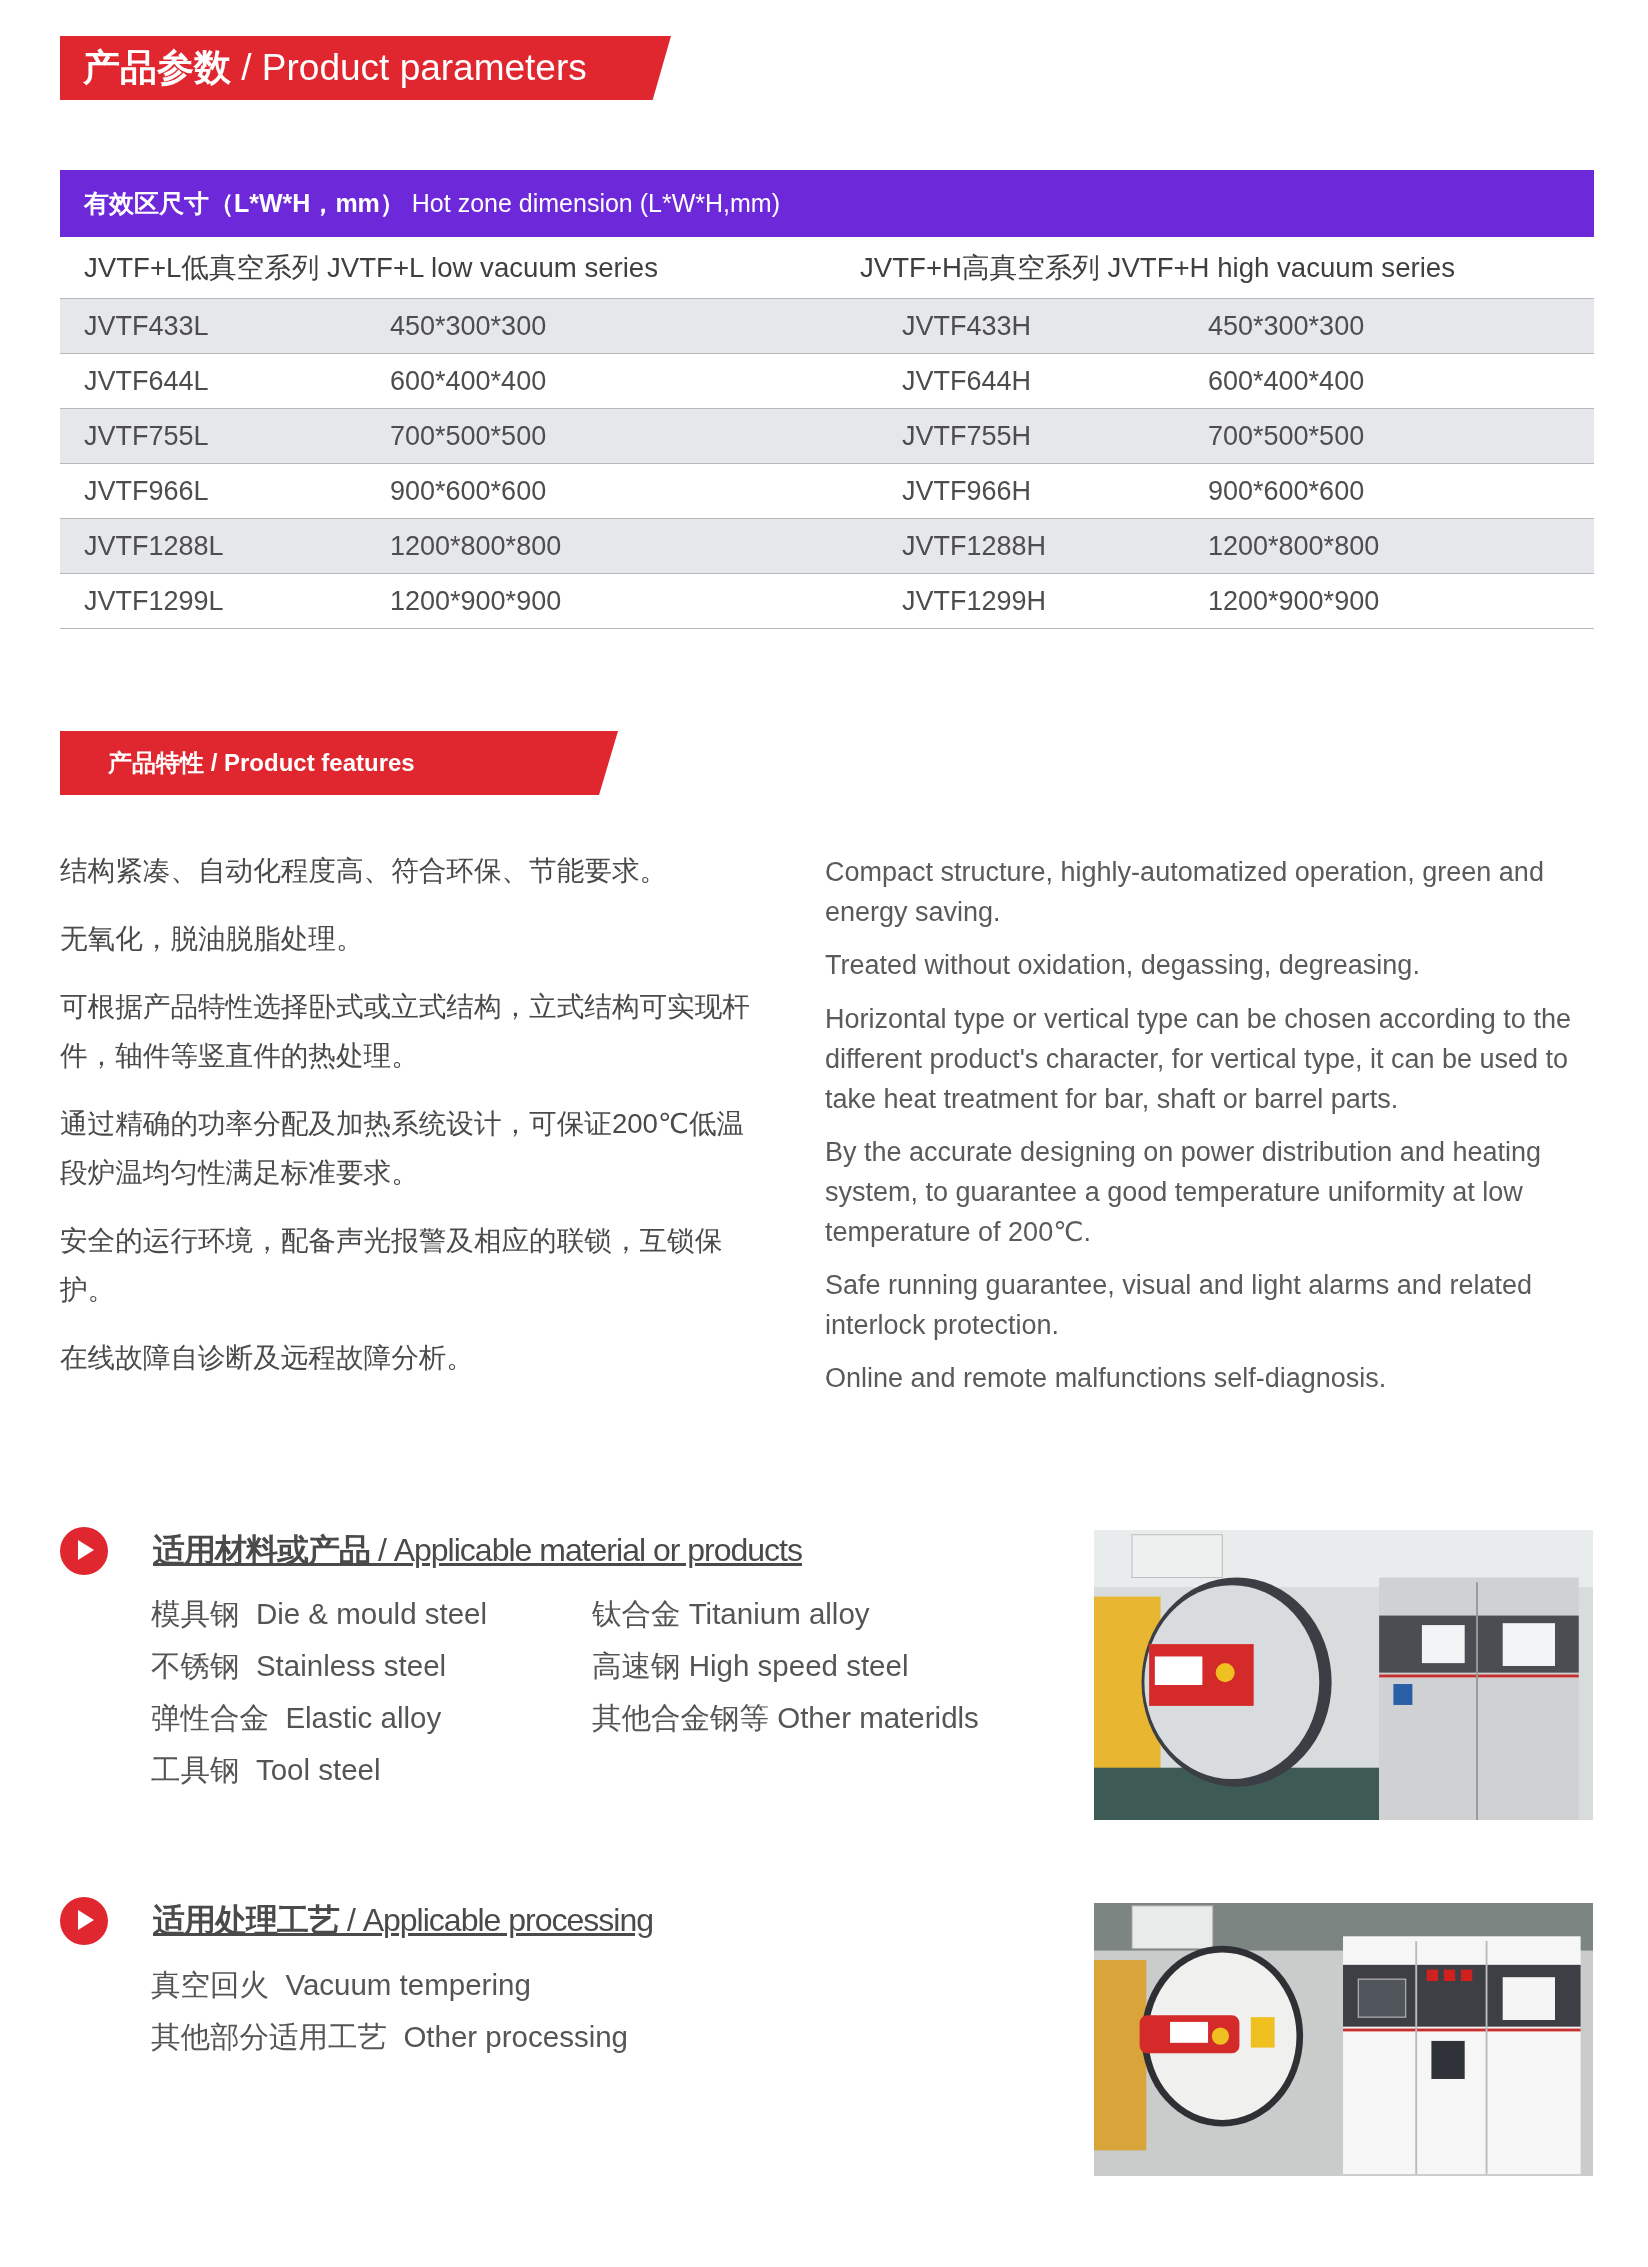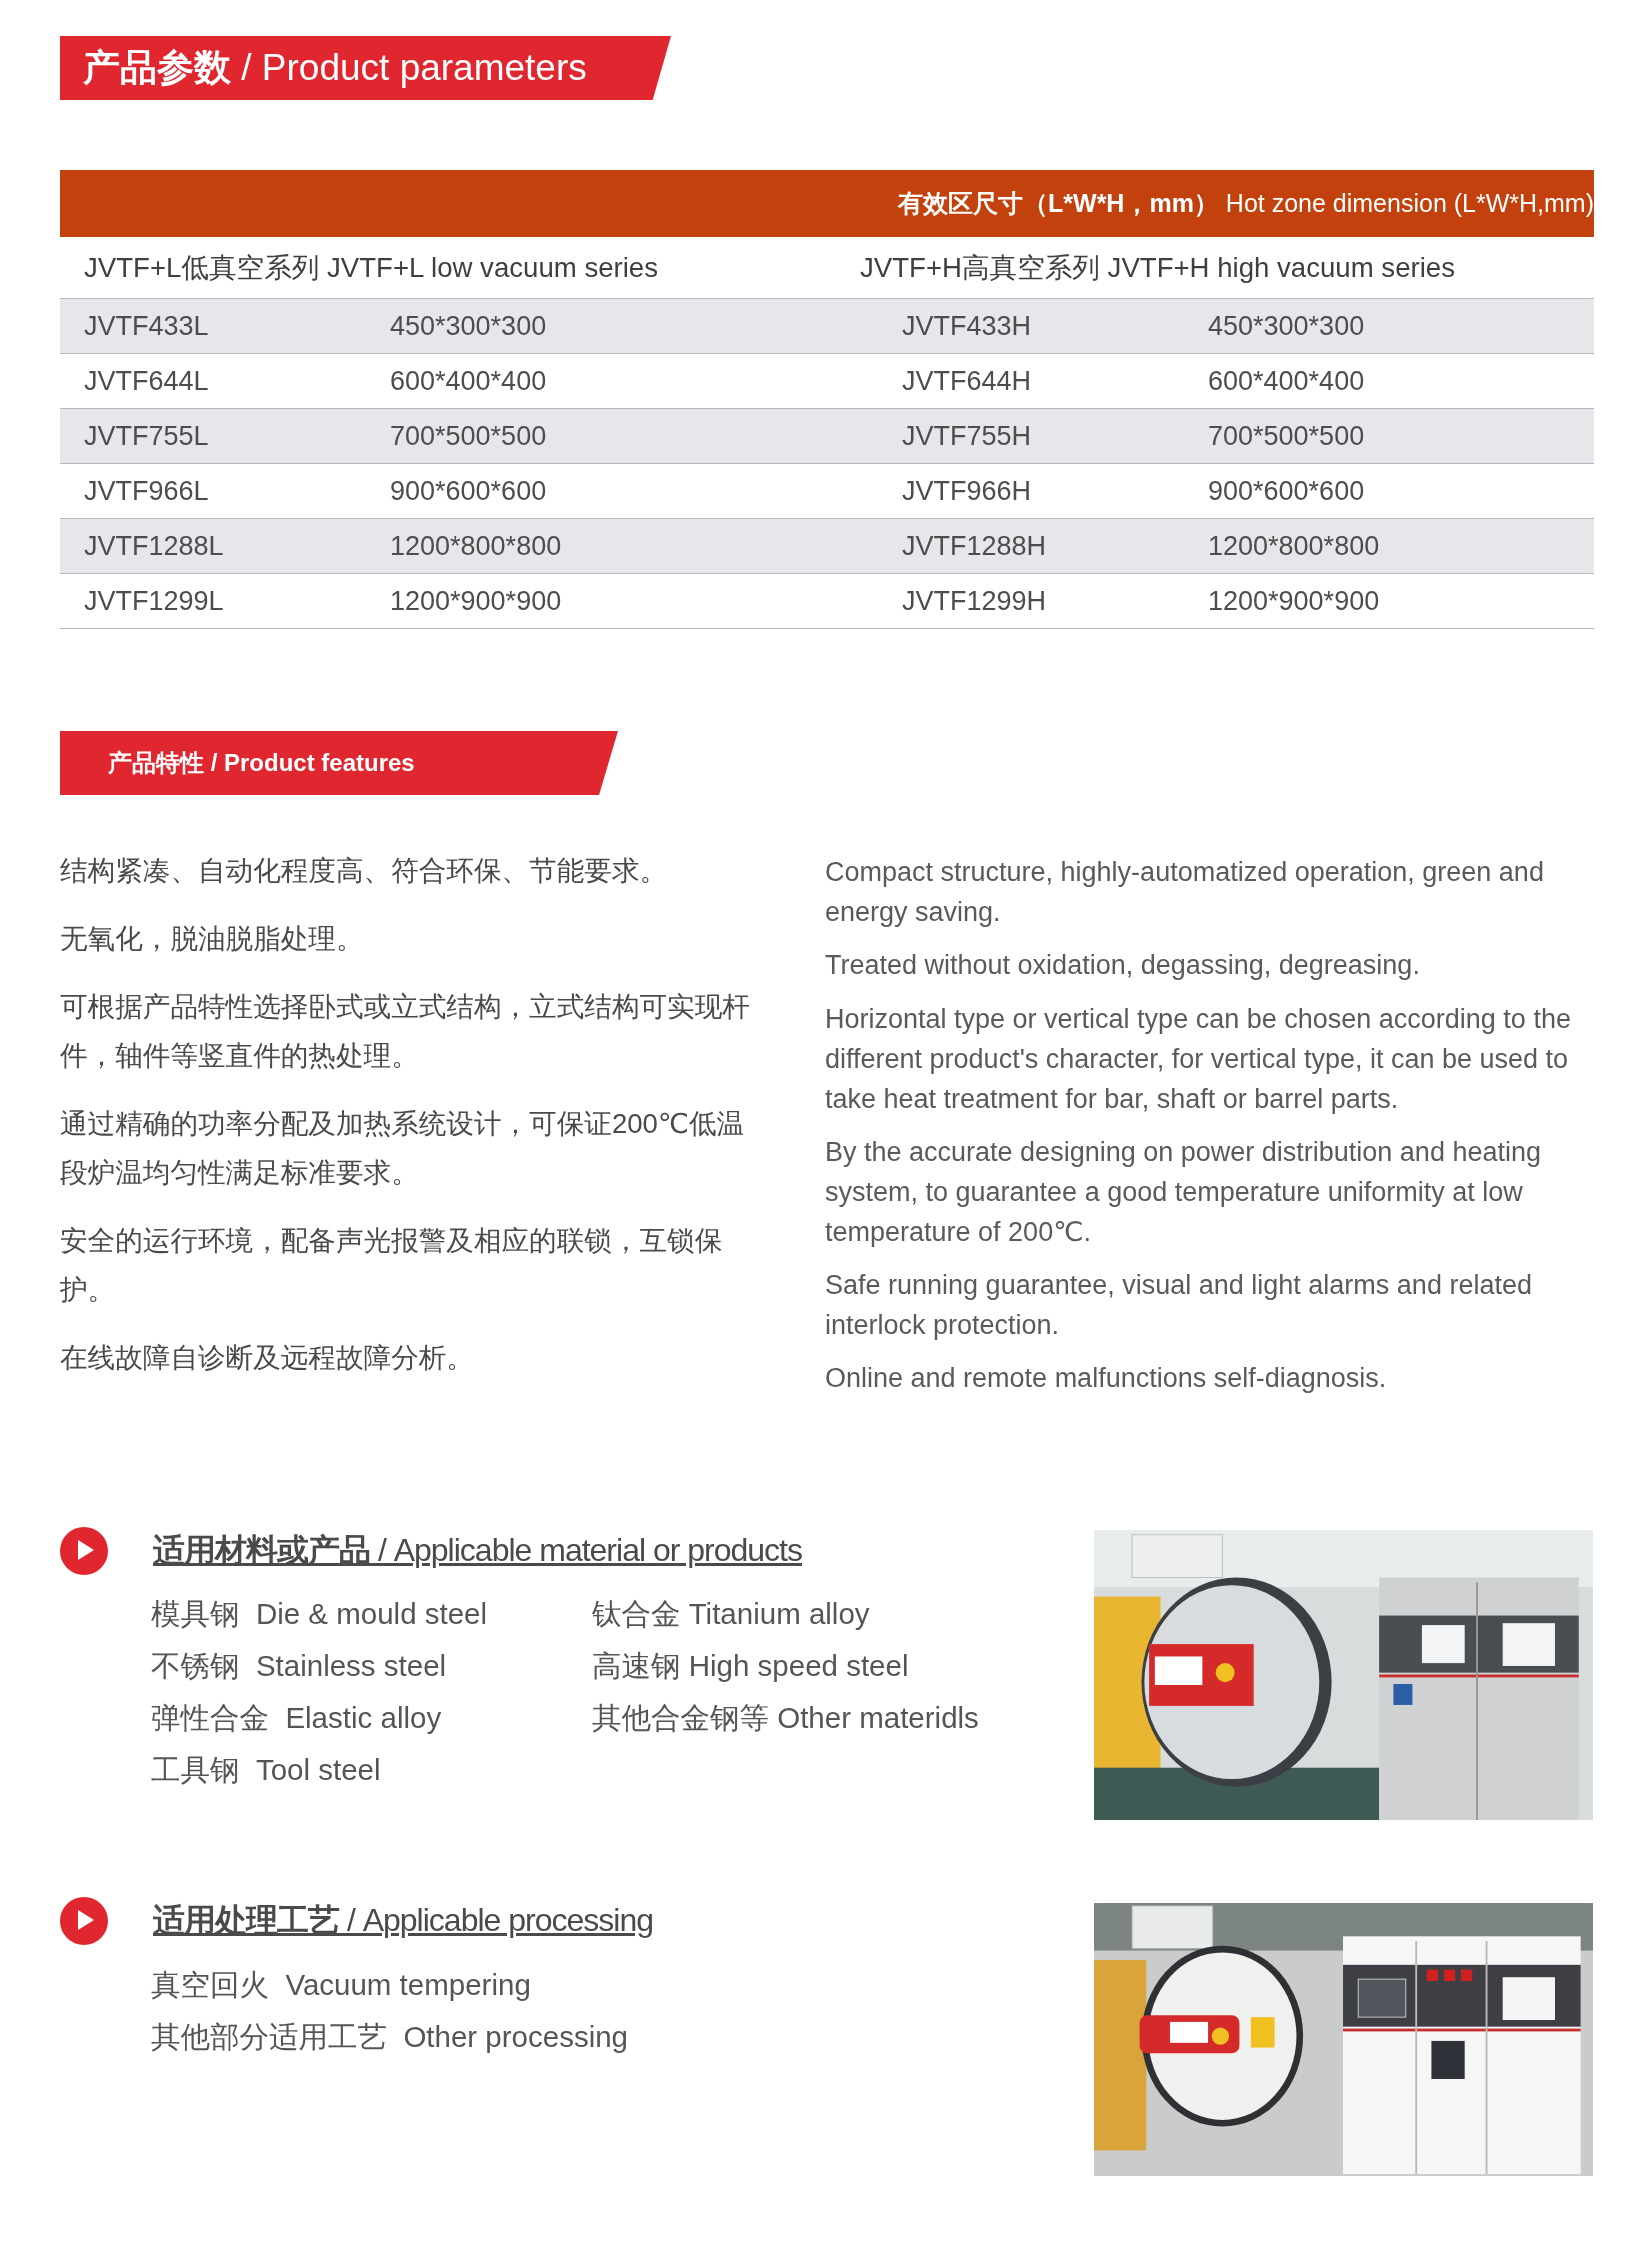--- a/index.html
+++ b/index.html
@@ -15,22 +15,22 @@
   .banner span { white-space: nowrap; }
   #banner-params { top: 36px; width: 611px; padding-left: 23px;
     clip-path: polygon(0 0, 100% 0, 97% 100%, 0 100%); }
   #banner-features { top: 731px; width: 558px; padding-left: 48px;
     clip-path: polygon(0 0, 100% 0, 96.6% 100%, 0 100%); font-weight: bold; font-size: 24px; }
   #banner-params span { font-weight: normal; }
   #banner-params .cn { font-weight: bold; }
 
   
   .table { position: absolute; left: 60px; top: 170px; width: 1534px; }
-  .table-bar { height: 67px; background: #c2410c; color: #fff; display: flex; align-items: center;
-    padding-left: 24px; font-size: 25px; justify-content: flex-end; }
+  .table-bar { height: 67px; background: #6d28d9; color: #fff; display: flex; align-items: center;
+    padding-left: 24px; font-size: 25px; }
   .table-bar .cn { font-weight: bold; }
   .table-sub { height: 62px; display: flex; align-items: center; font-size: 27.6px; color: #3f3f3f;
     border-bottom: 1.9px solid #b5b7ba; }
   .table-sub .half { width: 50%; padding-left: 24px; }
   .table-sub .half.right { padding-left: 33px; }
   .row { height: 55px; display: flex; align-items: center; font-size: 27px; color: #4d4d4d;
     border-bottom: 1.9px solid #b5b7ba; }
   .row.alt { background: #e5e7ea; }
   .row .cell { position: absolute; }
   .row { position: relative; padding-left: 32px; }

